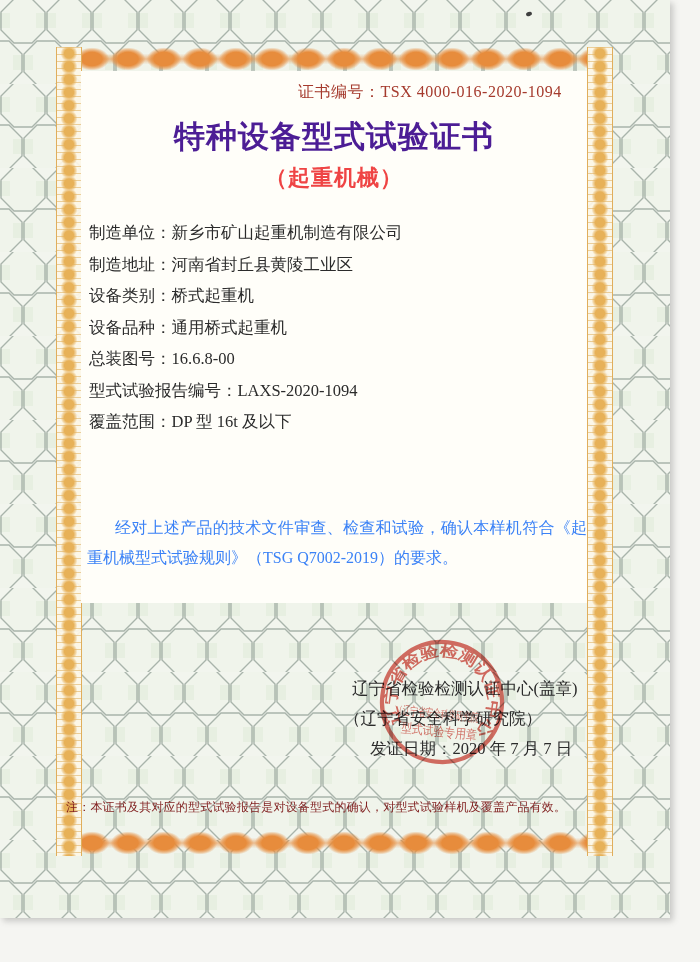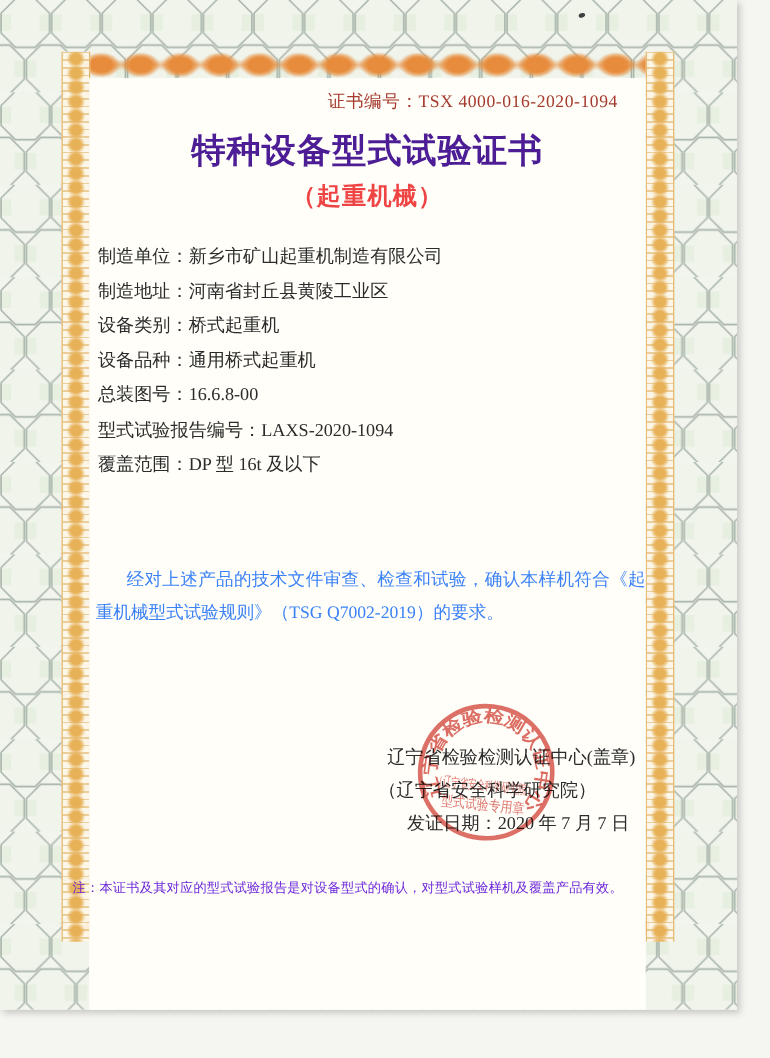--- a/index.html
+++ b/index.html
@@ -36,21 +36,21 @@
     background-image:
       radial-gradient(ellipse at 50% 50%, #e78c3c 0 40%, rgba(231,140,60,.55) 55%, rgba(231,140,60,0) 68%),
       linear-gradient(180deg, rgba(231,140,60,0) 28%, rgba(231,140,60,.55) 50%, rgba(231,140,60,0) 72%);
     background-size:36px 24px,auto;
     border-radius:6px;
   }
   .band-top{top:47px;}
   .band-bottom{top:831px;}
   
   .paper{
-    position:absolute;left:81px;top:71px;width:506px;height:892px;
+    position:absolute;left:81px;top:71px;width:506px;height:532px;
     background:#fffef9;z-index:2;
   }
   .cert-number{
     position:absolute;left:217px;top:11px;
     font-size:16px;letter-spacing:.5px;color:#a53a2d;white-space:nowrap;
   }
   .title{
     position:absolute;left:0;top:46px;width:100%;text-align:center;
     font-family:"Liberation Sans","DejaVu Sans",sans-serif;
     font-weight:700;font-size:31px;letter-spacing:1px;color:#4c1d95;line-height:40px;
@@ -69,21 +69,21 @@
     font-size:16px;line-height:30px;text-indent:28px;color:#3b82f6;
     text-align:justify;
   }
   .issuer-line{position:absolute;font-size:16.5px;white-space:nowrap;color:#2b2b2b;margin-left:26px;}
   .issuer-1{left:245px;top:607px;}
   .issuer-2{left:237px;top:637px;}
   .issuer-3{left:263px;top:667px;}
   
   .note{
     position:absolute;left:66px;top:799px;width:560px;z-index:3;
-    font-size:12px;letter-spacing:.2px;white-space:nowrap;color:#6d28d9;
+    font-size:12px;letter-spacing:.2px;white-space:nowrap;color:#7f1d1d;
   }
   
   .seal{
     position:absolute;left:357px;top:617px;width:170px;height:170px;z-index:4;
     transform:rotate(6deg);
     mix-blend-mode:multiply;opacity:.88;
   }
   
   .speck{
     position:absolute;left:526px;top:12px;width:6px;height:4px;z-index:1;

